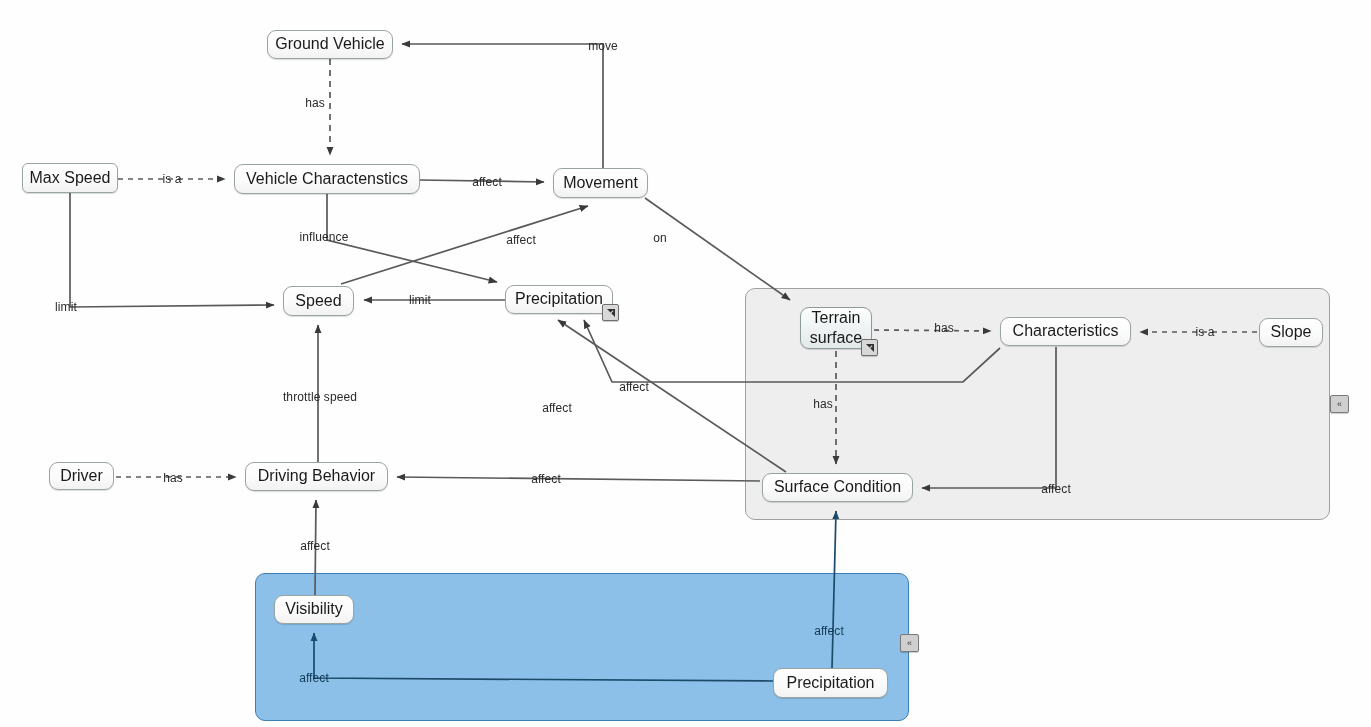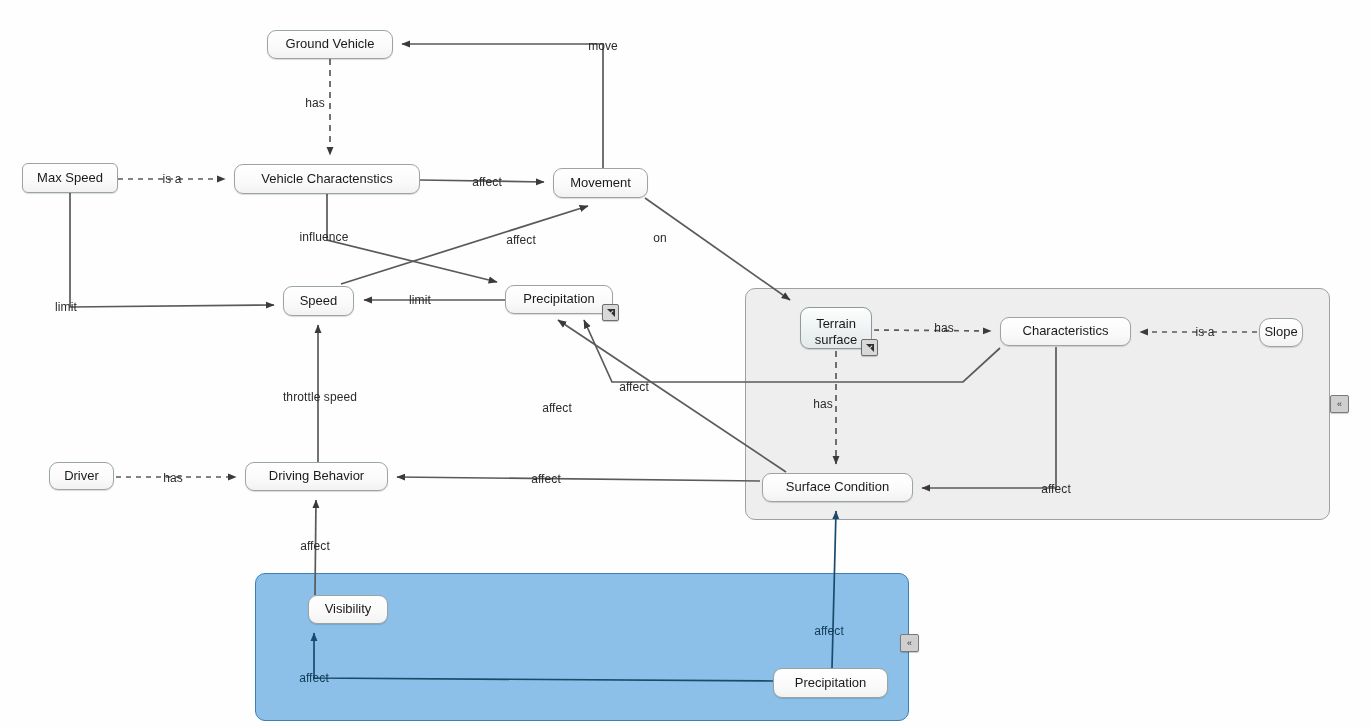--- a/index.html
+++ b/index.html
@@ -38,21 +38,21 @@
     border-color:#3d7fb5;
   }
   
   .node{
     position:absolute;
     box-sizing:border-box;
     border:1.5px solid #8e9a99;
     border-radius:9px;
     background:linear-gradient(180deg,#fdfefe 0%,#eef2f2 55%,#e3e9e9 100%);
     color:#1a1a1a;
-    font-size:13px;
+    font-size:16px;
     line-height:1.15;
     display:flex;
     align-items:center;
     justify-content:center;
     text-align:center;
     box-shadow:0 1px 1px rgba(0,0,0,.14);
     white-space:nowrap;
     padding:0 1px;
   }
   .node.plain{
@@ -207,33 +207,33 @@
         <span class="badge">
           <svg width="10" height="10" viewBox="0 0 10 10">
             <path d="M1 1 L9 1 L9 9 Z" fill="#2f2f2f"></path>
             <path d="M2.2 7.6 L7.2 2.6" stroke="#d8d8d8" stroke-width="1.1" fill="none"></path>
           </svg>
         </span>
       </div>
       <div class="node plain" style="left: 1000px; top: 317px; width: 131px; height: 29px;">
         <span>Characteristics</span>
       </div>
-      <div class="node plain" style="left: 1259px; top: 318px; width: 44px; height: 29px; border-radius: 11px;">
+      <div class="node plain" style="left: 1259px; top: 318px; width: 64px; height: 29px;">
         <span>Slope</span>
       </div>
       <div class="node plain" style="left: 49px; top: 462px; width: 65px; height: 28px;">
         <span>Driver</span>
       </div>
       <div class="node plain" style="left: 245px; top: 462px; width: 143px; height: 29px;">
         <span>Driving Behavior</span>
       </div>
       <div class="node plain" style="left: 762px; top: 473px; width: 151px; height: 29px;">
         <span>Surface Condition</span>
       </div>
-      <div class="node plain" style="left: 274px; top: 595px; width: 80px; height: 29px; margin-left: 34px;">
+      <div class="node plain" style="left: 274px; top: 595px; width: 80px; height: 29px;">
         <span>Visibility</span>
       </div>
       <div class="node plain" style="left: 773px; top: 668px; width: 115px; height: 30px;">
         <span>Precipitation</span>
       </div>
     </div>
   <div id="labels-layer">
       <div class="elabel" style="left: 603px; top: 46px;">move</div>
       <div class="elabel" style="left: 315px; top: 103px;">has</div>
       <div class="elabel" style="left: 172px; top: 179px;">is a</div>

